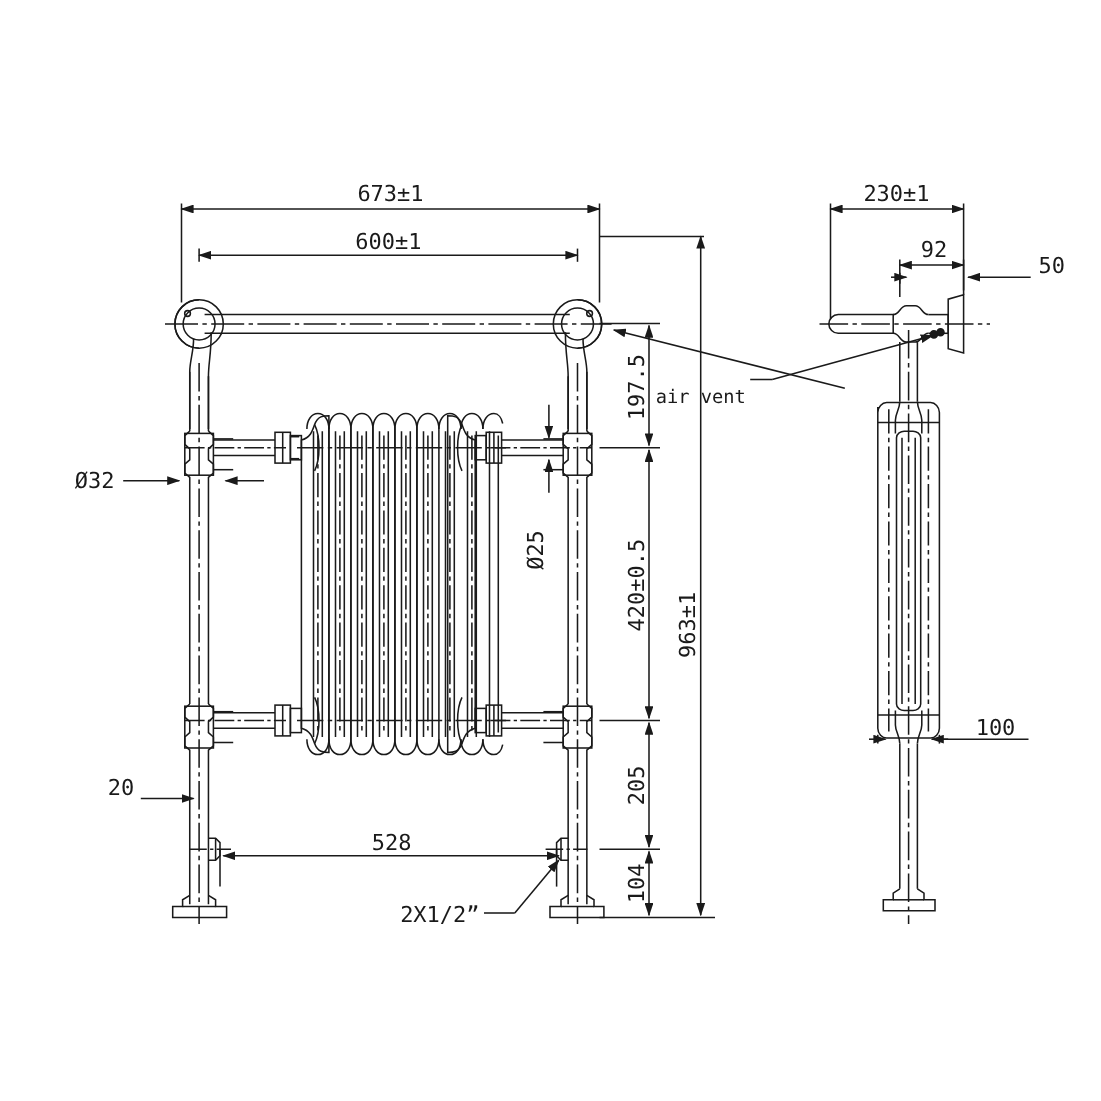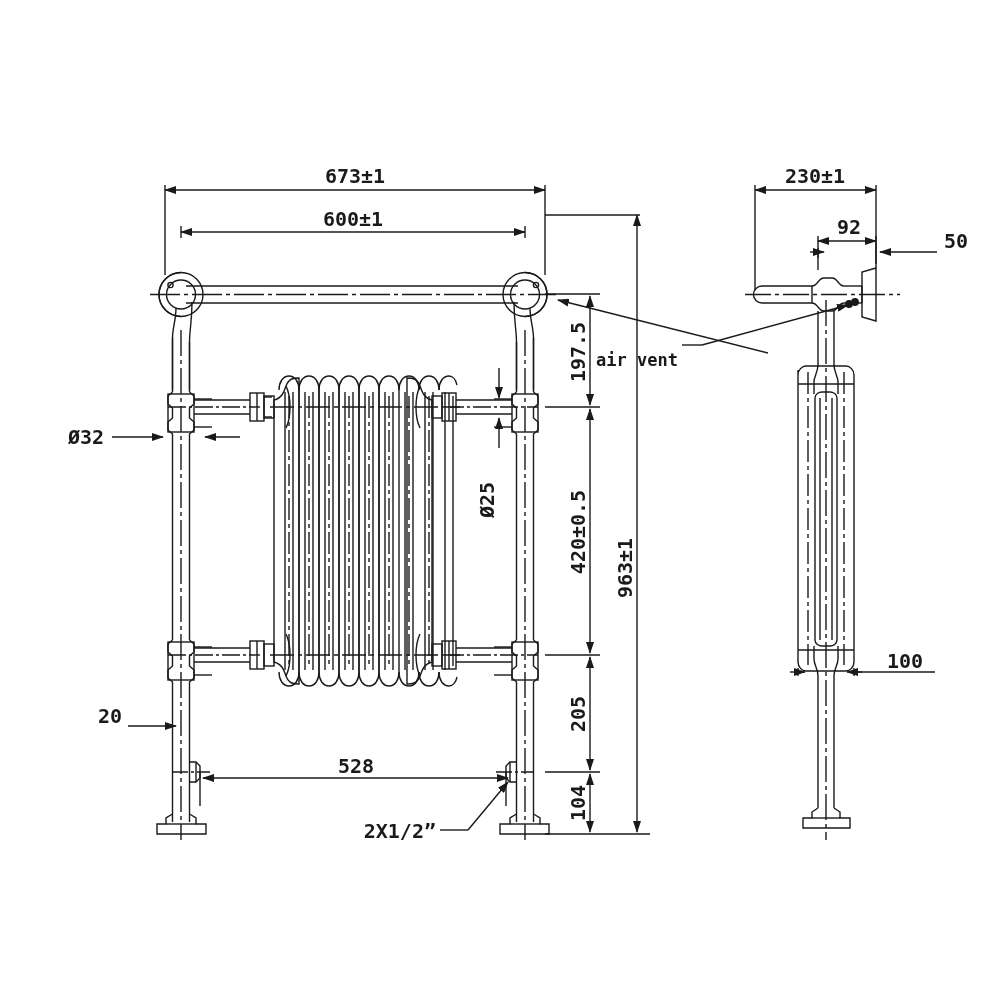--- a/index.html
+++ b/index.html
@@ -1,19 +1,19 @@
 <!DOCTYPE html>
 <html><head>
 <meta charset="utf-8">
 <title>Technical Drawing</title>
 <style>
   html,body{margin:0;padding:0;background:#ffffff;}
   body{width:1001px;height:1001px;overflow:hidden;
        font-family:"DejaVu Sans Mono","Liberation Mono",monospace;}
-  #sheet{position:relative;width:1001px;height:1001px;background:#fff;font-weight:bold;}
+  #sheet{position:relative;width:1001px;height:1001px;background:#fff;}
   svg{display:block;}
   .dimtext{font-family:"DejaVu Sans Mono","Liberation Mono",monospace;
            font-size:20px;fill:#1a1a1a;letter-spacing:0px;}
   .notetext{font-family:"DejaVu Sans Mono","Liberation Mono",monospace;
            font-size:17px;fill:#1a1a1a;}
 </style>
 </head>
 <body>
 
 <div id="sheet">

